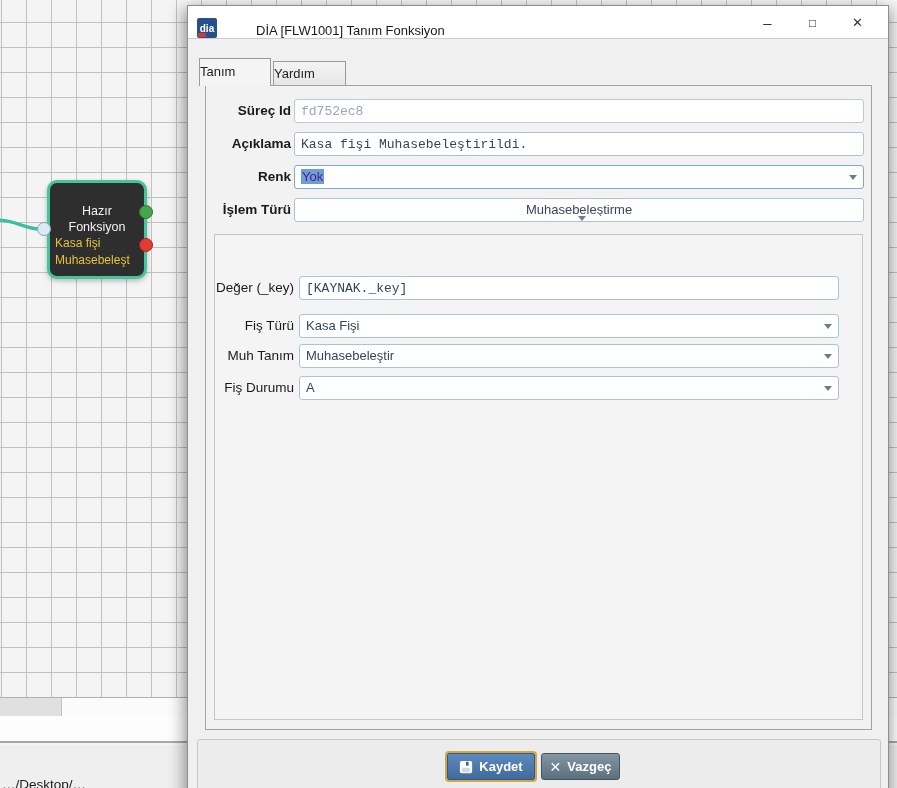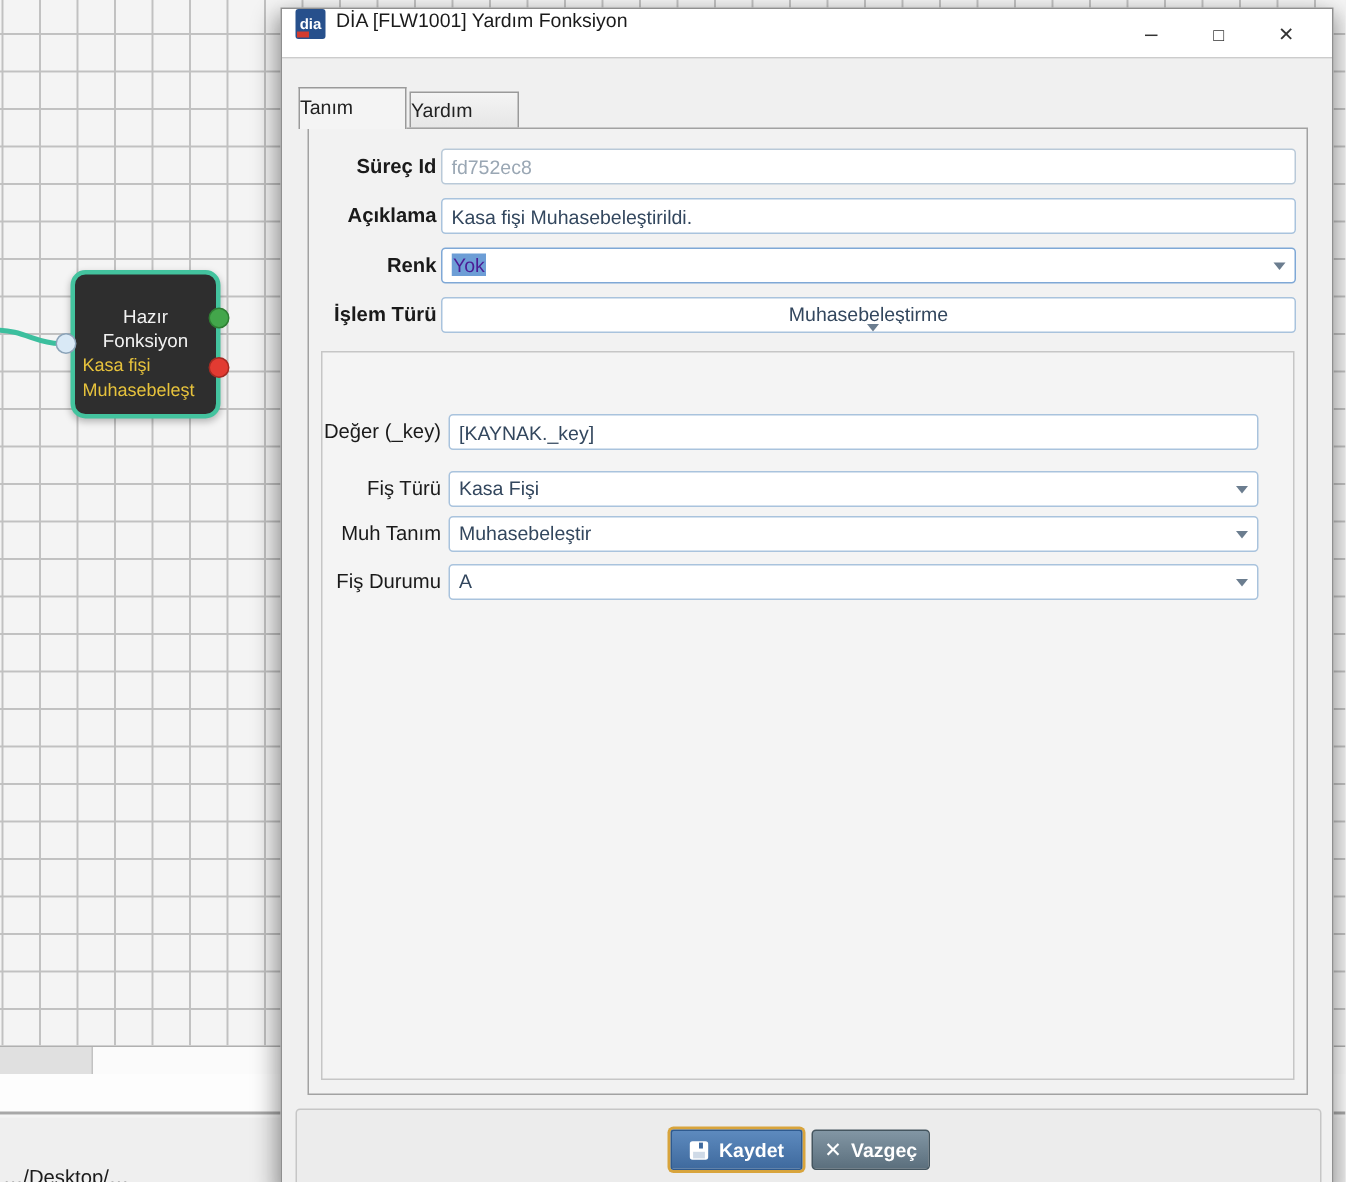--- a/index.html
+++ b/index.html
@@ -37,42 +37,42 @@
   .bg-status { position:absolute; left:0; top:745px; width:897px; height:43px; background:#efefef; }
   .bg-path { position:absolute; left:2px; top:32px; font-size:13.5px; color:#1b1b1b; white-space:nowrap; }
 
   
   .dialog {
     position:absolute; left:187px; top:5px; width:702px; height:790px;
     background:#f0f0f0; border:1px solid #8f8f8f;
     box-shadow:-5px 4px 14px rgba(0,0,0,.30), 4px 4px 12px rgba(0,0,0,.22);
     z-index:10;
   }
-  .titlebar { position:absolute; left:0; top:0; width:100%; height:33px; background:#ffffff; border-bottom:1px solid #cccccc; display:flex; align-items:flex-start; padding-left:9px; }
+  .titlebar { position:absolute; left:0; top:0; width:100%; height:33px; background:#ffffff; border-bottom:1px solid #cccccc; display:flex; align-items:flex-end; padding-left:9px;gap:32px; }
   .app-icon { position:relative; width:20px; height:20px; background:#27508c; border-radius:2px; color:#ffffff; font-size:10px; font-weight:bold; display:flex; align-items:center; justify-content:center; margin-right:7px; }
   .app-icon .red { position:absolute; left:1px; bottom:1px; width:8px; height:4px; background:#d23b2f; }
   .title-text { font-size:13px; color:#1a1a1a; }
   .win-btns { position:absolute; right:8px; top:0; height:33px; display:flex; }
   .win-btn { width:45px; height:33px; display:flex; align-items:center; justify-content:center; color:#333; cursor:default; }
   .win-btn.min span { font-size:15px; }
   .win-btn.max span { font-size:12px; }
   .win-btn.cls span { font-size:13px; }
 
   .tab { position:absolute; height:28px; line-height:26px; text-align:left; font-size:13px; color:#222; border:1px solid #9a9a9a; }
   .tab-active { left:11px; top:52px; width:72px; background:#f4f4f4; border-bottom:none; z-index:3; }
   .tab-inactive { left:85px; top:55px; width:73px; height:25px; line-height:23px; background:linear-gradient(#f4f4f4,#e6e6e6); z-index:1; }
 
   .content-box { position:absolute; left:17px; top:79px; width:667px; height:645px; background:#f2f2f2; border:1px solid #a2a2a2; z-index:2; }
 
   .row-label { position:absolute; width:103px; text-align:right; font-size:13.5px; color:#1a1a1a; line-height:24px; z-index:4;font-weight:bold; }
   .in-label  { position:absolute; width:106px; text-align:right; font-size:13.5px; color:#1a1a1a; line-height:24px; z-index:4; }
   .field { position:absolute; height:24px; background:#ffffff; border:1px solid #a9c3dd; border-radius:3px; font-size:13px; color:#33475e; line-height:22px; padding:0 6px; z-index:4; font-family:"Liberation Sans","DejaVu Sans",sans-serif; }
   .field.outer { left:106px; width:570px; }
   .field.inner { left:111px; width:540px; }
-  input.field { outline:none; }
+  input.field { outline:none;font-family:Liberation Mono, monospace; }
   .field.disabled { color:#9aa7b4; border-color:#b9c9d8; }
   .combo { display:flex; align-items:center; justify-content:space-between; cursor:default; }
   .combo .val { white-space:nowrap; overflow:hidden; }
   .tri { width:0; height:0; border-left:4px solid transparent; border-right:4px solid transparent; border-top:5px solid #6b7d8f; margin-left:6px; }
   .sel-hl { background:#6d9ed6; color:#4c1d95; padding:0 1px; }
   .combo.focused { border-color:#7fa8d6; }
 
   .group-panel { position:absolute; left:26px; top:228px; width:649px; height:486px; background:#f4f4f4; border:1px solid #c6c6c6; z-index:3; }
 
   .btn-panel { position:absolute; left:9px; top:733px; width:684px; height:55px; background:#ececec; border:1px solid #c6c6c6; border-radius:3px; }
@@ -106,21 +106,21 @@
   <span class="bg-path">…/Desktop/…</span>
 </div>
 
 <div class="dialog">
 
   <div class="titlebar">
     <span class="app-icon">
       <span>dia</span>
         <i class="red"></i>
     </span>
-    <span class="title-text">DİA [FLW1001] Yardım Fonksiyon</span>
+    <span class="title-text">DİA [FLW1001] Tanım Fonksiyon</span>
     <div class="win-btns">
       <div class="win-btn min">
           <span>–</span>
         </div>
       <div class="win-btn max">
           <span>□</span>
         </div>
       <div class="win-btn cls">
           <span>✕</span>
         </div>

